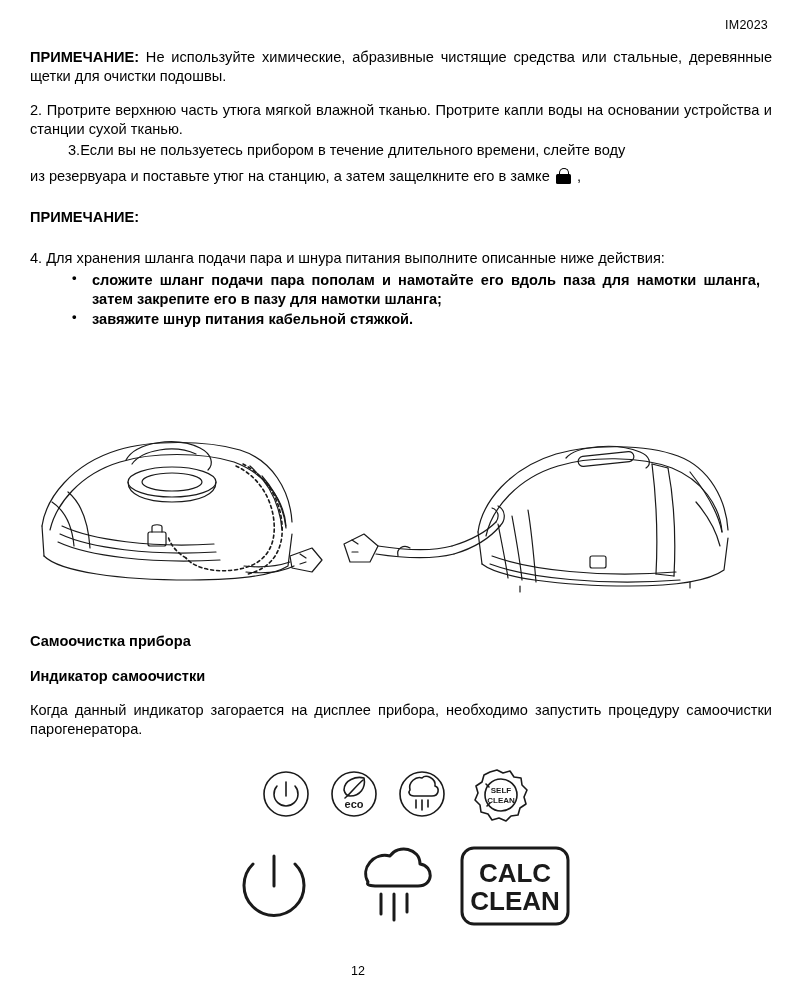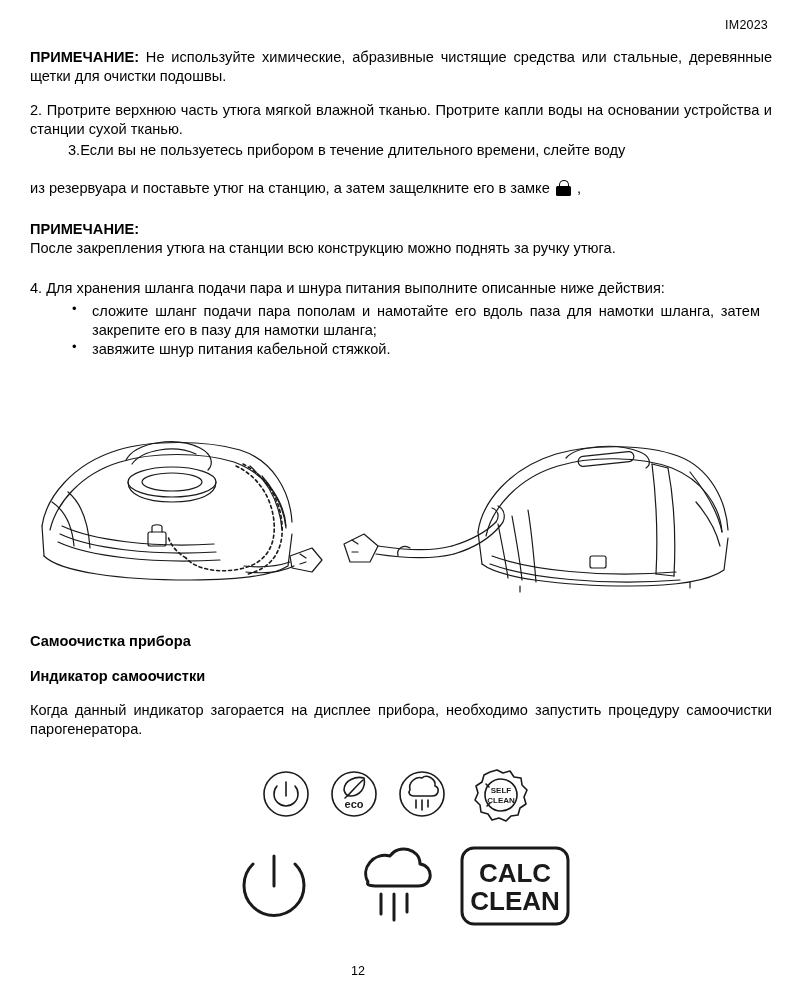--- a/index.html
+++ b/index.html
@@ -42,20 +42,21 @@
     line-height: 1.28;
     text-align: justify;
   }
   .b { font-weight: bold; }
   .gap-md { height: 16px; }
   .gap-lg { height: 22px; }
   ul.bullets {
     margin: 4px 12px 0 0;
     padding-left: 62px;
     list-style: none;
+    font-weight: bold;
   }
   ul.bullets li {
     font-size: 14.6px;
     line-height: 1.28;
     text-align: justify;
     position: relative;
     margin-bottom: 1px;
   }
   ul.bullets li::before {
     content: "\2022";
@@ -138,33 +139,32 @@
   <div class="content">
 
     <p><span class="b">ПРИМЕЧАНИЕ:</span><span> Не используйте химические, абразивные чистящие средства или стальные, деревянные щетки для очистки подошвы.</span></p>
 
     <div class="gap-md"></div>
 
     <p>2. Протрите верхнюю часть утюга мягкой влажной тканью. Протрите капли воды на основании устройства и станции сухой тканью.</p>
 
     <p style="margin-top:2px;margin-left:38px;">3.Если вы не пользуетесь прибором в течение длительного времени, слейте воду</p>
 
-    <p style="margin-top:20px; text-align:left;">
+    <p style="margin-top:8px; text-align:left;">
       <span>из резервуара и поставьте утюг на станцию, а затем защелкните его в замке</span>
       <span class="lock-inline">
         <span class="shackle"></span><span class="body"></span>
       </span>
       <span>,</span>
     </p>
 
 
     <div class="gap-lg"></div>
 
     <p class="b">ПРИМЕЧАНИЕ:</p>
-    <p>После закрепления утюга на станции всю конструкцию можно поднять за ручку утюга.</p>
 
     <div class="gap-lg"></div>
 
     <p>4. Для хранения шланга подачи пара и шнура питания выполните описанные ниже действия:</p>
 
     <ul class="bullets">
       <li>сложите шланг подачи пара пополам и намотайте его вдоль паза для намотки шланга, затем закрепите его в пазу для намотки шланга;</li>
       <li>завяжите шнур питания кабельной стяжкой.</li>
     </ul>
 

